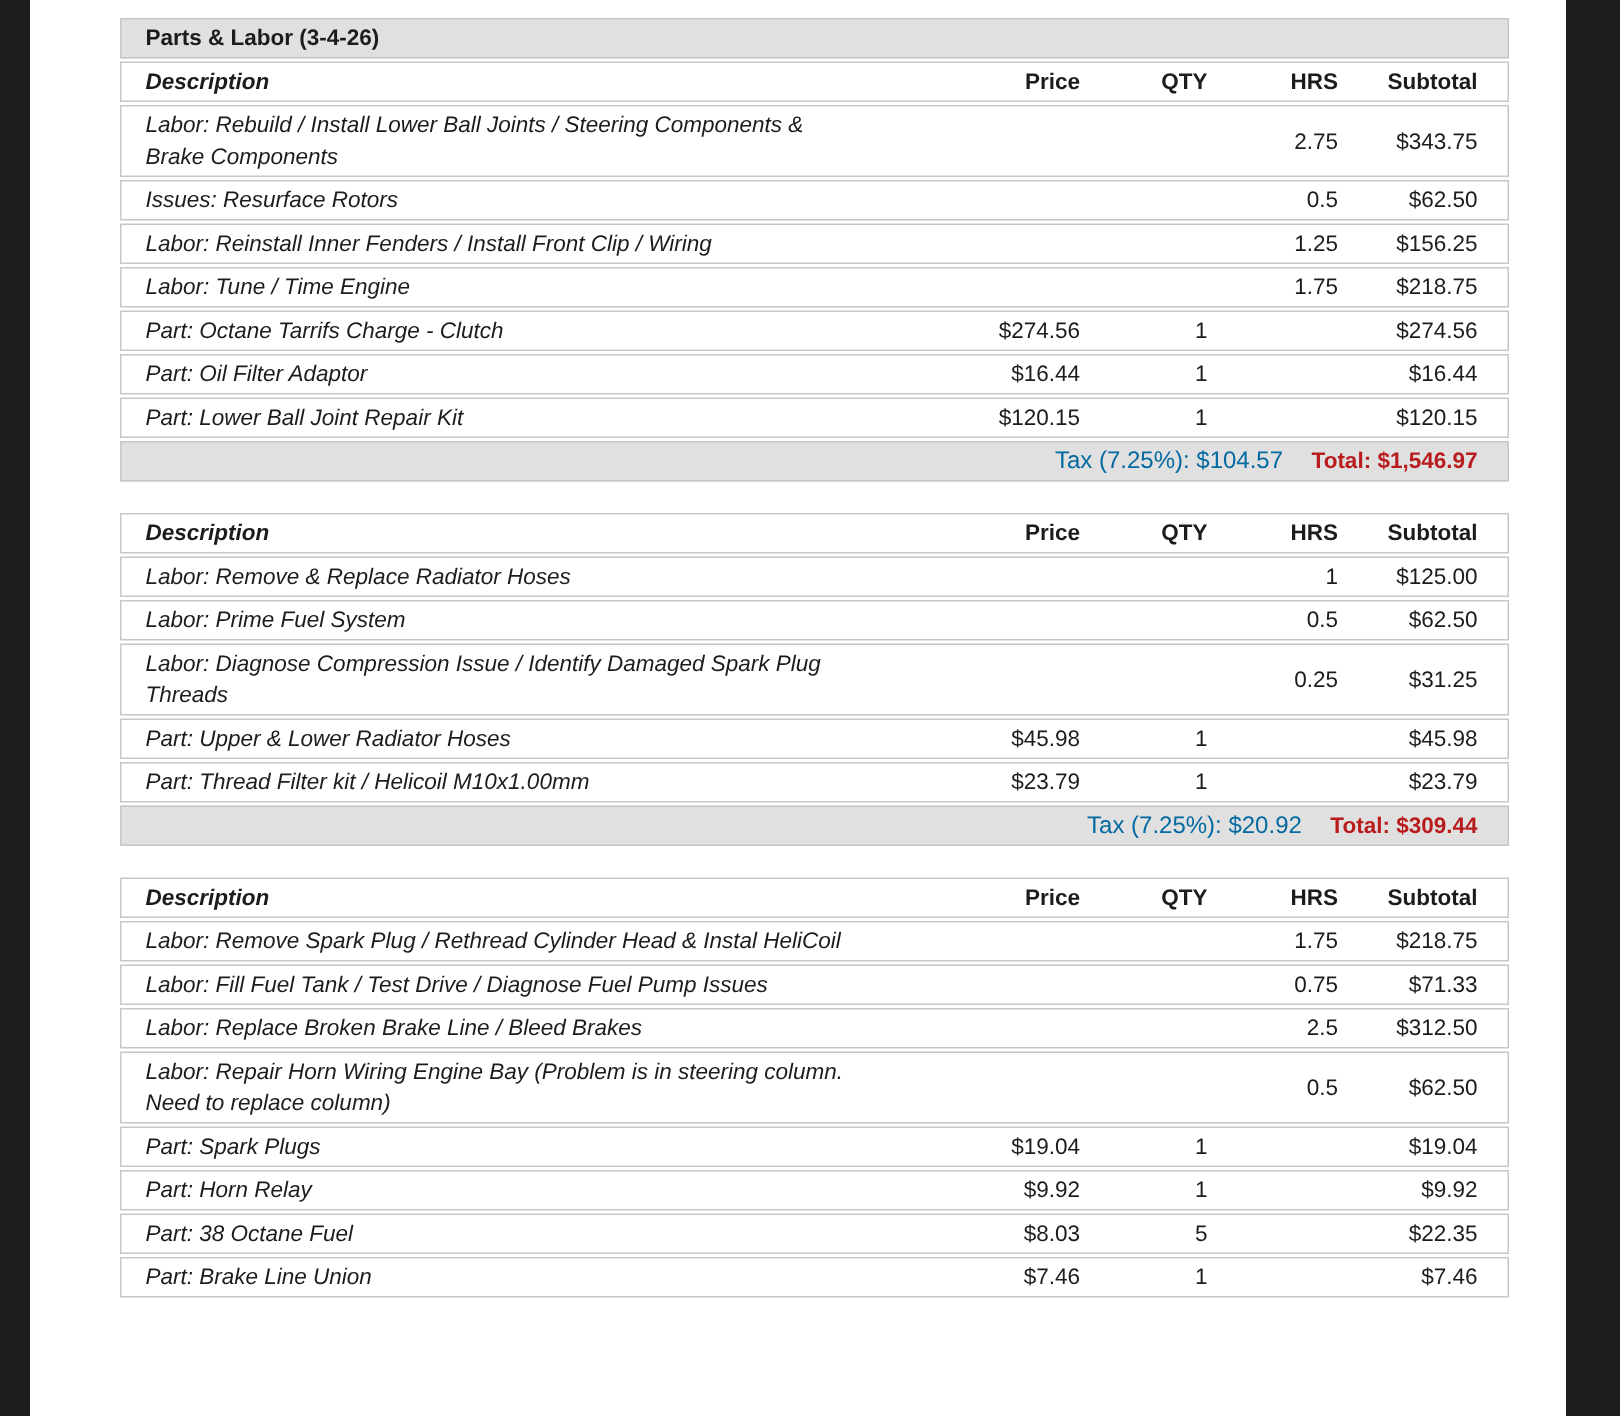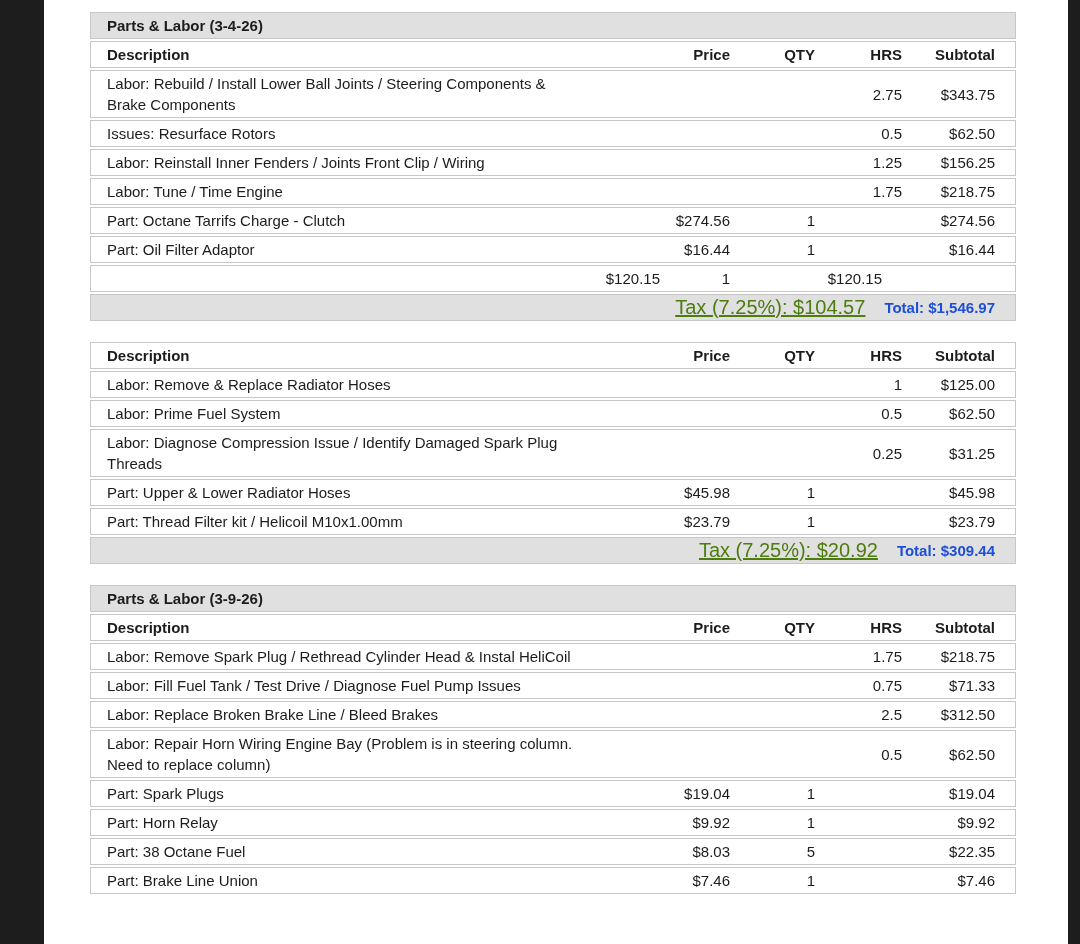--- a/index.html
+++ b/index.html
@@ -12,26 +12,26 @@
     overflow: hidden;
   }
   .screen {
     position: relative;
     width: 1080px;
     height: 944px;
     background: #1d1d1e;
   }
   .page {
     position: absolute;
-    left: 44px;
+    left: 20px;
     top: 0;
     width: 1024px;
     height: 944px;
     background: #ffffff;
-    padding: 12px 49px 0 46px;
+    padding: 12px 49px 0 60px;
   }
   .pl-table { width: 926px; margin-bottom: 21px; }
   .pl-table:last-child { margin-bottom: 0; }
 
   .bar {
     display: grid;
     grid-template-columns: 1fr 70px 85px 87px 113px;
     border: 1px solid #c7c7c7;
     background: #ffffff;
     margin-top: 2px;
@@ -40,40 +40,40 @@
   .bar:first-child { margin-top: 0; }
 
   .title-bar, .footer-row { background: #e0e0e0; }
 
   .cell {
     font-size: 15px;
     line-height: 21px;
     padding: 2px 0;
     color: #1c1c1c;
   }
-  .cell.desc { padding-left: 16px; white-space: pre; }
+  .cell.desc { padding-left: 16px; white-space: pre; font-style: italic; }
   .cell.num  { text-align: right; }
   .cell.sub  { padding-right: 20px; }
   .head { font-weight: bold; }
 
   .title-text {
     grid-column: 1 / -1;
     font-size: 15px;
     line-height: 21px;
     padding: 2px 0 2px 16px;
     font-weight: bold;
     color: #1c1c1c;
   }
   .footer-row { display: flex; justify-content: flex-end; gap: 19px; }
   .tax {
-    font-size: 20px; line-height: 21px; padding: 2px 0; color: #4d7c0f; text-decoration: underline;
+    font-size: 16px; line-height: 21px; padding: 2px 0; color: #0369a1;
   }
   .total {
     font-size: 15px; line-height: 21px; padding: 2px 20px 2px 0;
-    font-weight: bold; color: #1d4ed8;
+    font-weight: bold; color: #b91c1c;
   }
 </style>
 </head>
 <body>
 
 <div class="screen">
   <div class="page">
     <div id="tables-root">
         <section class="pl-table">
     <div class="bar title-bar">
@@ -95,21 +95,21 @@
     <span class="cell num sub">$343.75</span>
   </div>
           <div class="bar data-row">
     <span class="cell desc">Issues: Resurface Rotors</span>
     <span class="cell num"></span>
     <span class="cell num"></span>
     <span class="cell num">0.5</span>
     <span class="cell num sub">$62.50</span>
   </div>
           <div class="bar data-row">
-    <span class="cell desc">Labor: Reinstall Inner Fenders / Joints Front Clip / Wiring</span>
+    <span class="cell desc">Labor: Reinstall Inner Fenders / Install Front Clip / Wiring</span>
     <span class="cell num"></span>
     <span class="cell num"></span>
     <span class="cell num">1.25</span>
     <span class="cell num sub">$156.25</span>
   </div>
           <div class="bar data-row">
     <span class="cell desc">Labor: Tune / Time Engine</span>
     <span class="cell num"></span>
     <span class="cell num"></span>
     <span class="cell num">1.75</span>
@@ -123,20 +123,21 @@
     <span class="cell num sub">$274.56</span>
   </div>
           <div class="bar data-row">
     <span class="cell desc">Part: Oil Filter Adaptor</span>
     <span class="cell num">$16.44</span>
     <span class="cell num">1</span>
     <span class="cell num"></span>
     <span class="cell num sub">$16.44</span>
   </div>
           <div class="bar data-row">
+    <span class="cell desc">Part: Lower Ball Joint Repair Kit</span>
     <span class="cell num">$120.15</span>
     <span class="cell num">1</span>
     <span class="cell num"></span>
     <span class="cell num sub">$120.15</span>
   </div>
           <div class="bar footer-row">
     <span class="tax">Tax (7.25%): $104.57</span>
     <span class="total">Total: $1,546.97</span>
   </div>
         </section>
@@ -183,23 +184,20 @@
     <span class="cell num">1</span>
     <span class="cell num"></span>
     <span class="cell num sub">$23.79</span>
   </div>
           <div class="bar footer-row">
     <span class="tax">Tax (7.25%): $20.92</span>
     <span class="total">Total: $309.44</span>
   </div>
         </section>
         <section class="pl-table">
-    <div class="bar title-bar">
-      <span class="title-text">Parts &amp; Labor (3-9-26)</span>
-    </div>
     <div class="bar head-row">
       <span class="cell desc head">Description</span>
       <span class="cell num head">Price</span>
       <span class="cell num head">QTY</span>
       <span class="cell num head">HRS</span>
       <span class="cell num sub head">Subtotal</span>
     </div>
   <div class="bar data-row">
     <span class="cell desc">Labor: Remove Spark Plug / Rethread Cylinder Head &amp; Instal HeliCoil</span>
     <span class="cell num"></span>

